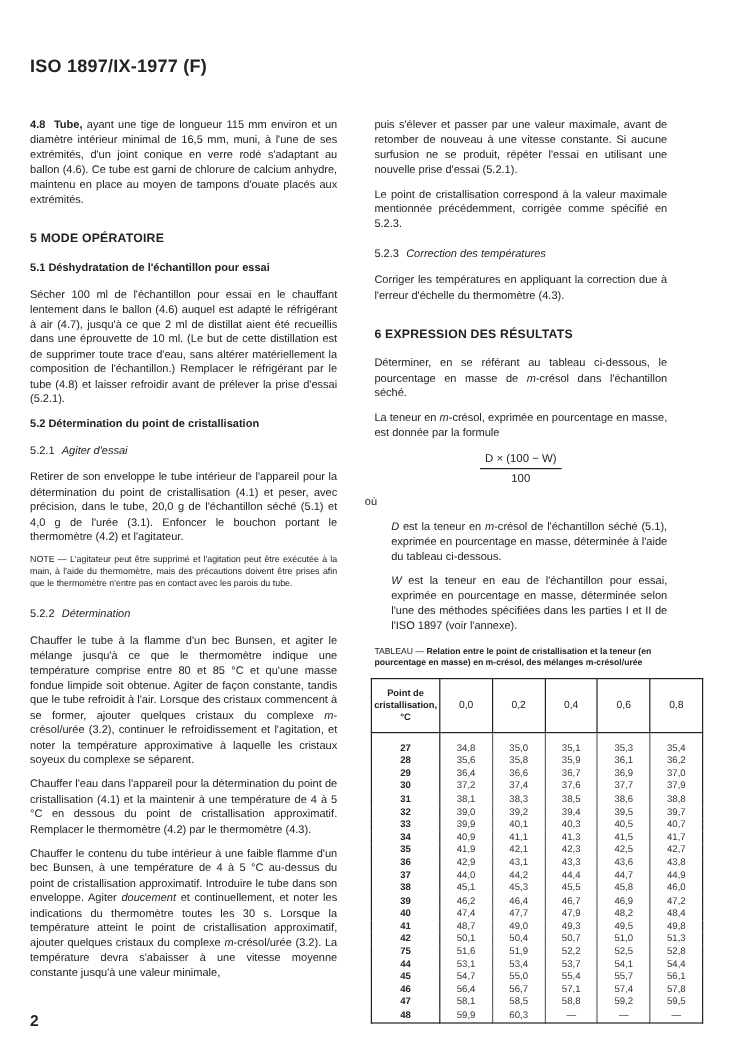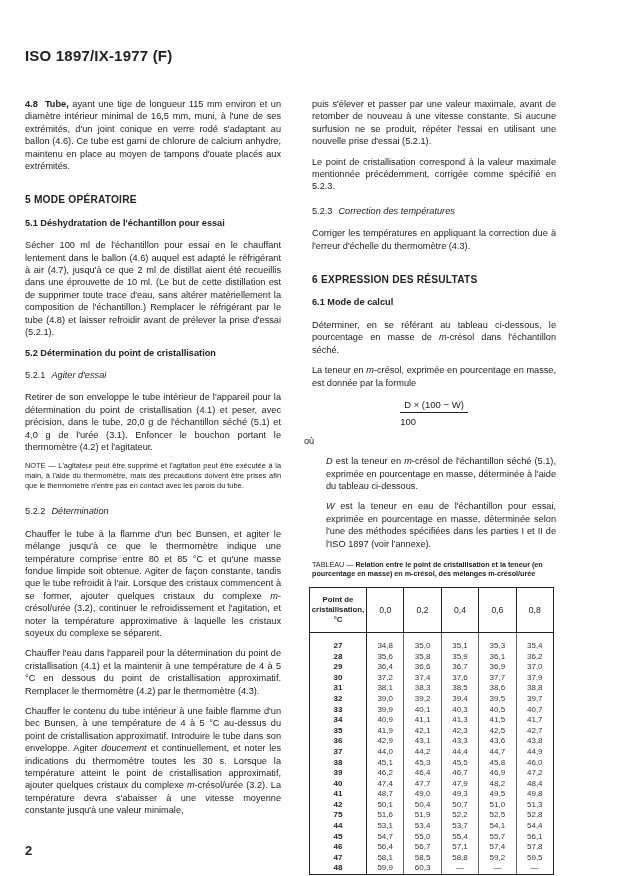--- a/index.html
+++ b/index.html
@@ -11,28 +11,28 @@
   .col-left { left:25px; width:256px; }
   .col-right { left:312px; width:244px; }
   p { margin:0 0 8px 0; }
   .h1 { font-size:10.2px; font-weight:bold; margin:22px 0 10px 0; letter-spacing:0.2px; }
   .h2 { font-size:9.2px; font-weight:bold; margin:0 0 10px 0; }
   .h3 { font-size:9.2px; margin:0 0 10px 0; }
   .h3 b { font-weight:normal; margin-right:6px; }
   .h3 i { font-style:italic; }
   .note { font-size:7.4px; line-height:10px; margin:0 0 14px 0; }
   .formula { text-align:center; margin:10px 0 4px 0; font-size:9.5px; }
-  .frac { display:inline-block; text-align:left; }
+  .frac { display:inline-block; text-align:center; }
   .frac .num { border-bottom:1px solid #222; padding:0 4px 1px 4px; font-style:normal; }
   .frac .den { padding-top:3px; }
   .ou { margin:6px 0 8px 0; }
   .def { margin:0 0 8px 14px; }
   .caption { font-size:7.2px; line-height:9.5px; margin:10px 0 8px 0; text-align:left; font-weight:bold; }
   .caption .lead { font-weight:normal; }
-  table.data { border-collapse:collapse; width:245px; font-size:8px; margin-left:-3px;border-radius:15px; }
+  table.data { border-collapse:collapse; width:277px; font-size:8px; margin-left:-3px;border-radius:15px; }
   table.data th { border:1.3px solid #222; font-weight:normal; height:42px; text-align:center; font-size:8.6px; }
   table.data th.first { font-weight:bold; font-size:7.8px; line-height:10px; width:54px; }
   table.data td { text-align:center; border-left:1px solid #666; border-right:1px solid #666; height:10.6px; line-height:10.6px; padding:0; color:#333; }
   table.data td.rowhead { font-weight:bold; color:#222; border-left:1.3px solid #222; border-right:1.3px solid #222; }
   table.data td.last { border-right:1.3px solid #222; }
   table.data tbody tr:first-child td { padding-top:8px; }
   table.data tbody tr:last-child td { border-bottom:1.3px solid #222; }
   .it { font-style:italic; }
 </style>
 </head>
@@ -59,21 +59,20 @@
 </div>
 
 <div class="col col-right">
   <p>puis s'élever et passer par une valeur maximale, avant de retomber de nouveau à une vitesse constante. Si aucune surfusion ne se produit, répéter l'essai en utilisant une nouvelle prise d'essai (5.2.1).</p>
   <p>Le point de cristallisation correspond à la valeur maximale mentionnée précédemment, corrigée comme spécifié en 5.2.3.</p>
 
   <div class="h3" style="margin-top:12px"><b>5.2.3</b><i>Correction des températures</i></div>
   <p>Corriger les températures en appliquant la correction due à l'erreur d'échelle du thermomètre (4.3).</p>
 
   <div class="h1">6  EXPRESSION DES RÉSULTATS</div>
-  <div class="h2">6.1  Mode de calcul</div>
   <p><span>Déterminer, en se référant au tableau ci-dessous, le pourcentage en masse de </span><span class="it">m</span><span>-crésol dans l'échantillon séché.</span></p>
   <p><span>La teneur en </span><span class="it">m</span><span>-crésol, exprimée en pourcentage en masse, est donnée par la formule</span></p>
 
   <div class="formula">
     <span class="frac">
       <div class="num it">D × (100 − W)</div>
       <div class="den">100</div>
     </span>
   </div>
   <div class="ou" style="margin-left:-8px">où</div>

